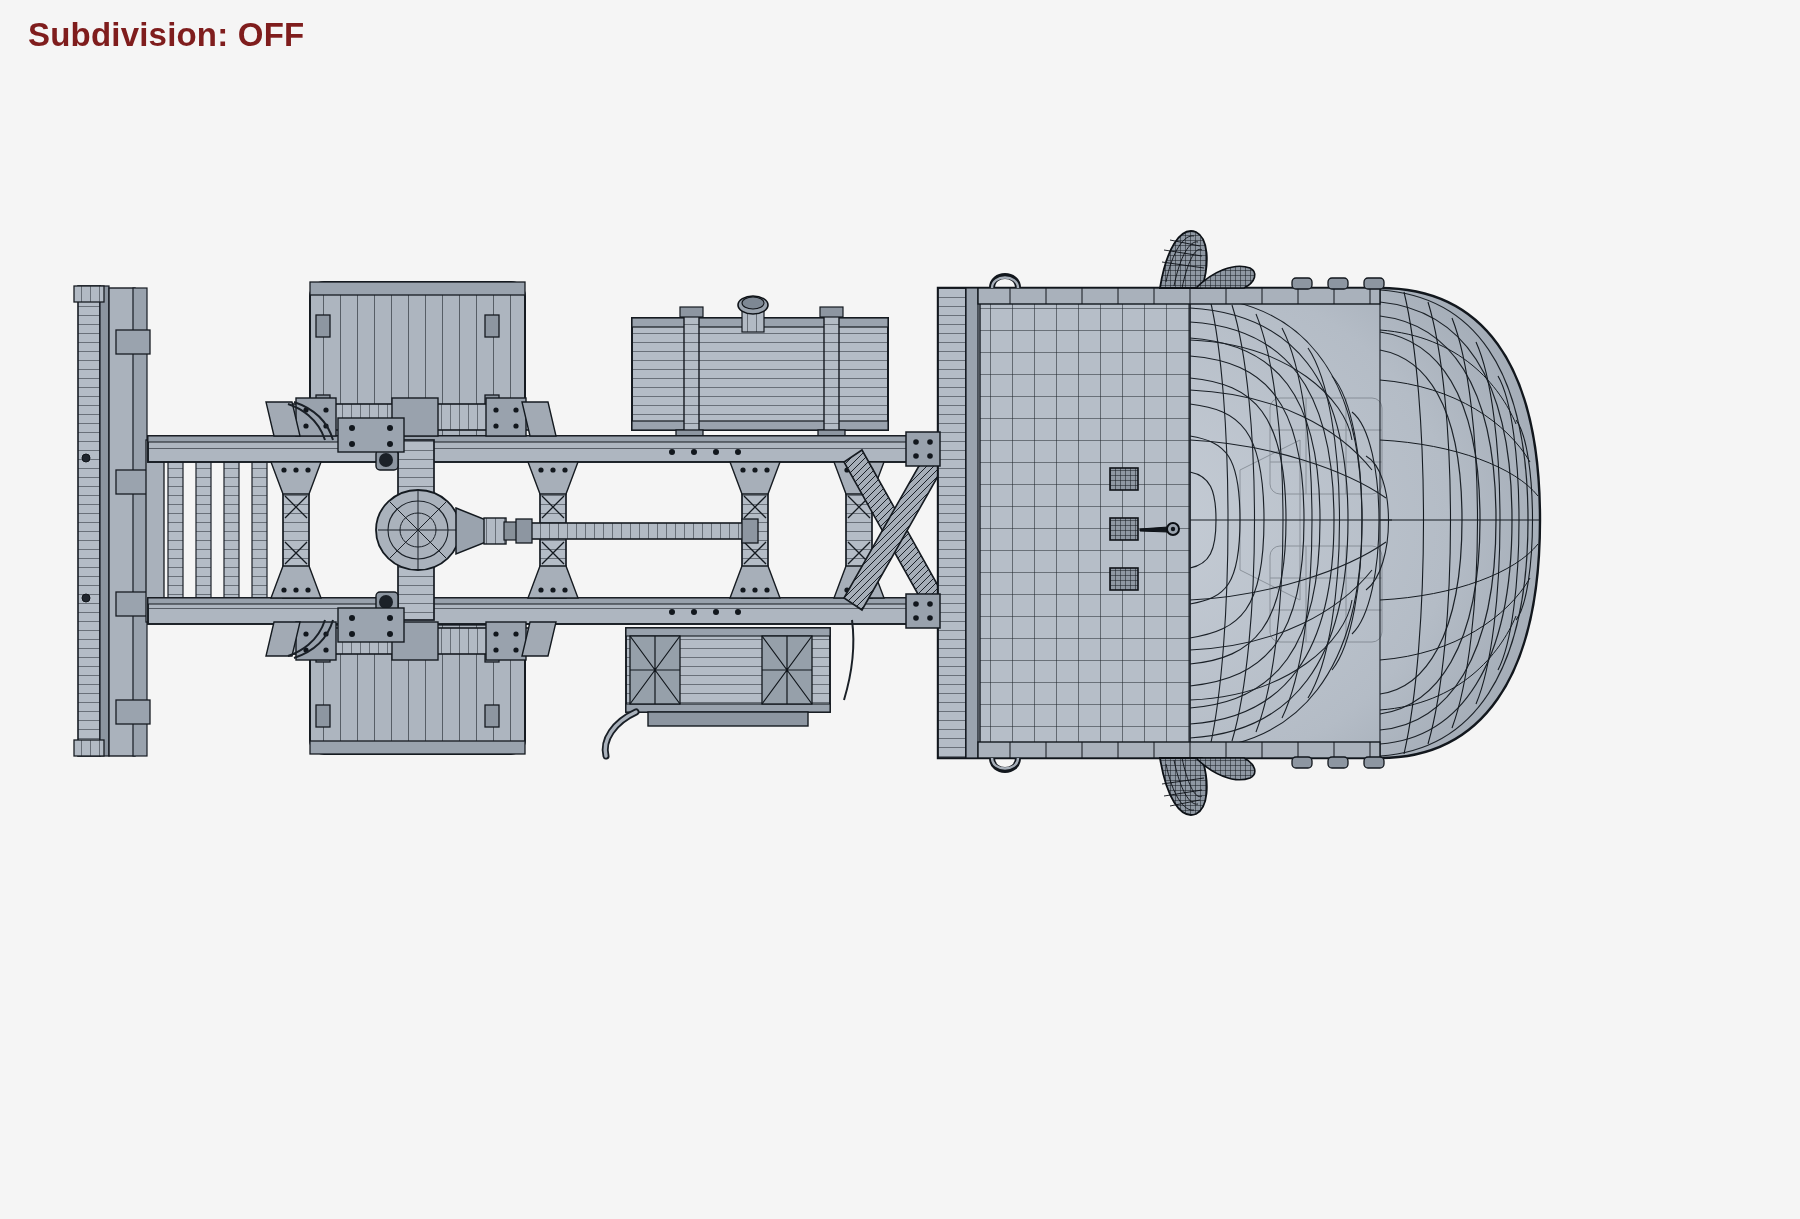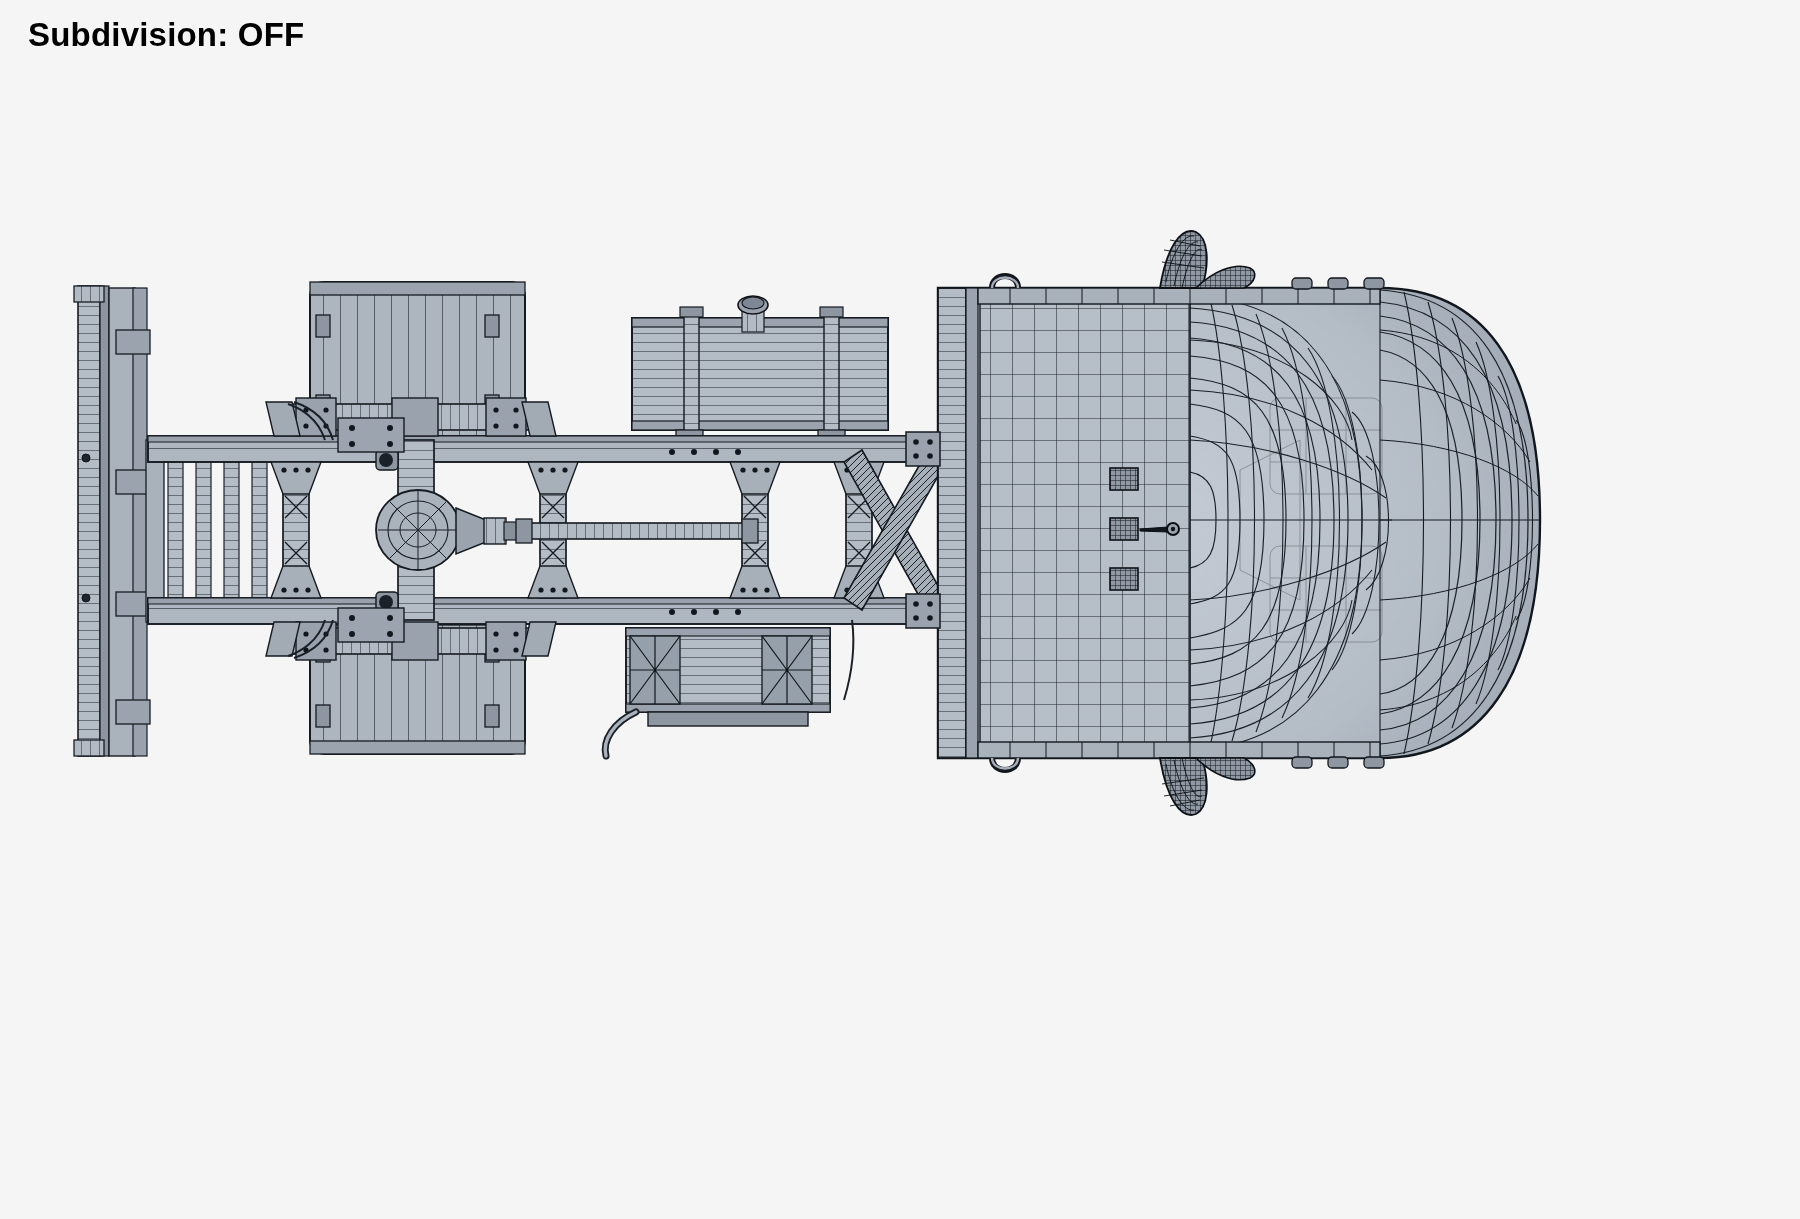--- a/index.html
+++ b/index.html
@@ -533,15 +533,15 @@
           <circle cx="930" cy="456" r="2.8"></circle>
         <circle cx="916" cy="604" r="2.8"></circle>
           <circle cx="930" cy="604" r="2.8"></circle>
         <circle cx="916" cy="618" r="2.8"></circle>
           <circle cx="930" cy="618" r="2.8"></circle>
       </g>
     </g>
 
   </svg>
 
-  <div id="overlay-label" style="color: #000000; font-size: 33px;">Subdivision: OFF</div>
+  <div id="overlay-label" style="color: #7f1d1d; font-size: 33px;">Subdivision: OFF</div>
 
 </div>
 
 </body></html>

